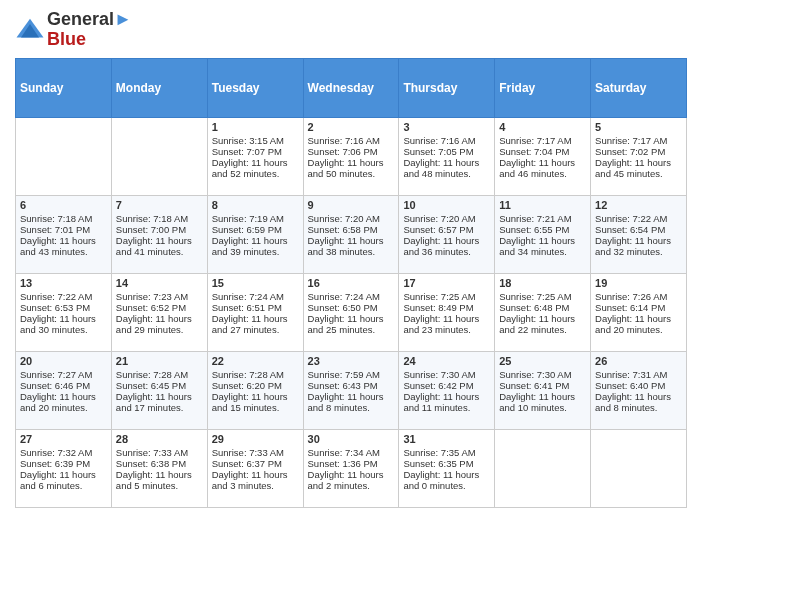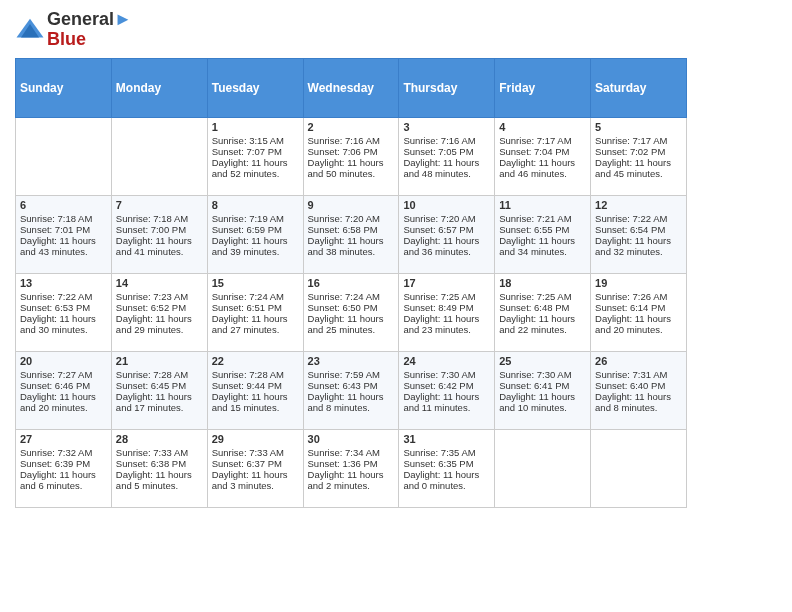--- a/index.html
+++ b/index.html
@@ -253,21 +253,21 @@
           </td>
           <td>
             <span class="day-num">21</span>
             <div>Sunrise: 7:28 AM</div>
             <div>Sunset: 6:45 PM</div>
             <div>Daylight: 11 hours and 17 minutes.</div>
           </td>
           <td>
             <span class="day-num">22</span>
             <div>Sunrise: 7:28 AM</div>
-            <div>Sunset: 9:44 PM</div>
+            <div>Sunset: 6:20 PM</div>
             <div>Daylight: 11 hours and 15 minutes.</div>
           </td>
           <td>
             <span class="day-num">23</span>
             <div>Sunrise: 7:59 AM</div>
             <div>Sunset: 6:43 PM</div>
             <div>Daylight: 11 hours and 8 minutes.</div>
           </td>
           <td>
             <span class="day-num">24</span>

